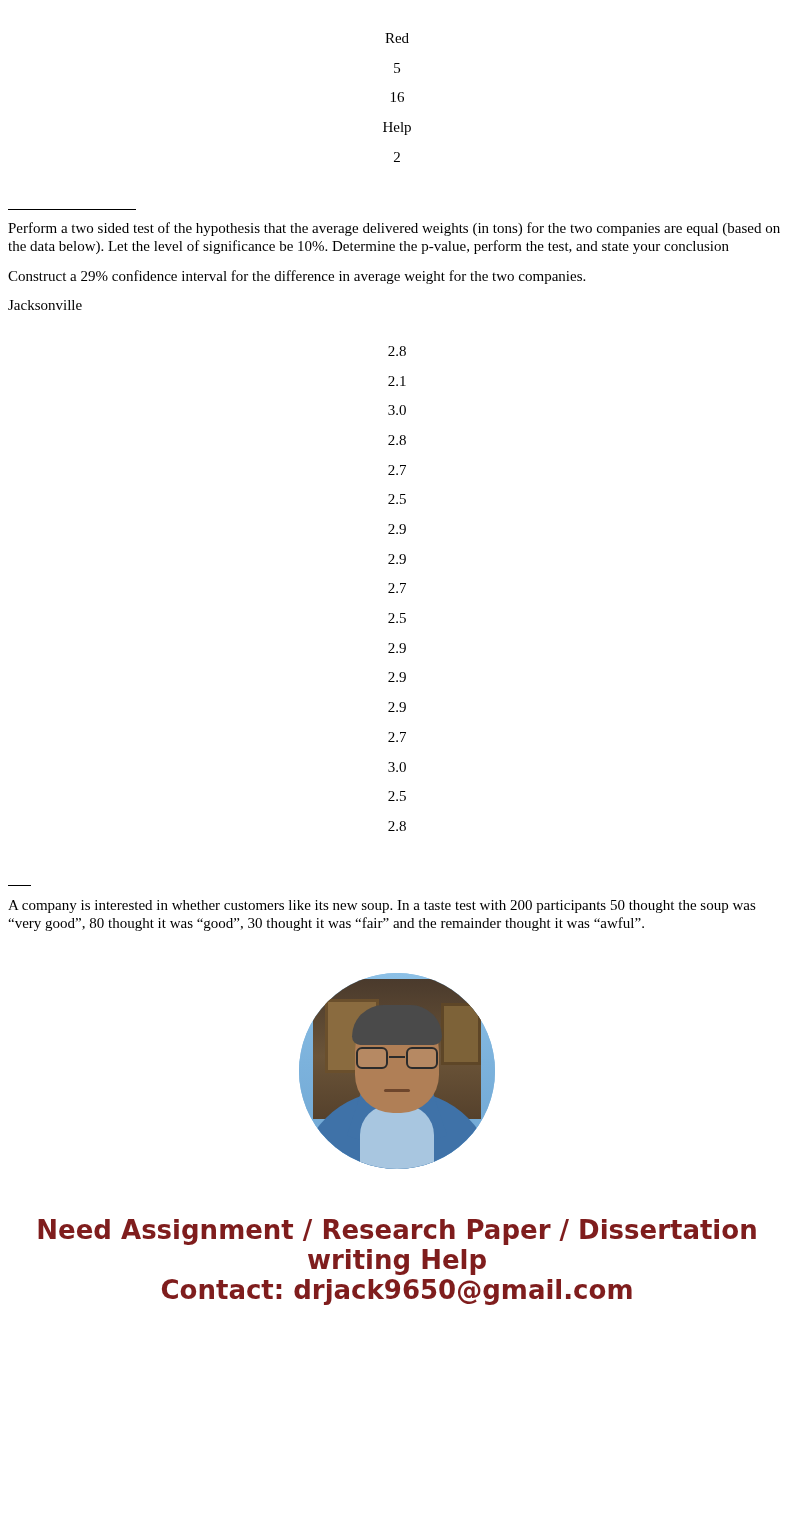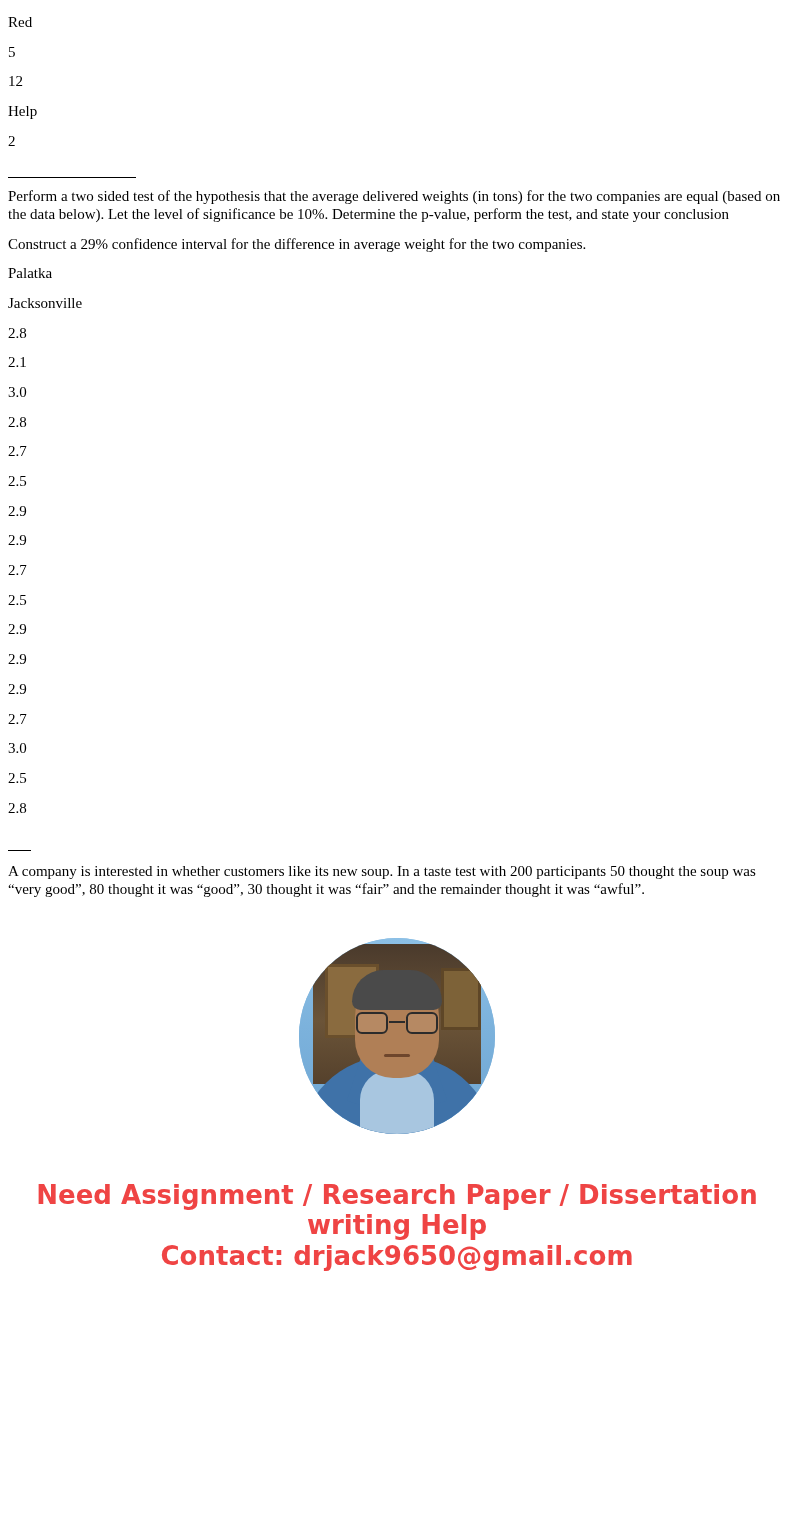--- a/index.html
+++ b/index.html
@@ -45,22 +45,23 @@
     width: 23px;
     height: 8px;
     vertical-align: middle;
   }
   .para {
     padding: 6px 0 6px 0;
     margin: 0;
     max-width: 780px;
   }
   .data-list {
-    margin: 0;
+    margin: 16px;
     padding: 0;
+    text-align: center;
   }
   .avatar-wrap {
     display: flex;
     justify-content: center;
     align-items: center;
     padding-top: 34px;
     padding-bottom: 6px;
   }
   .avatar {
     width: 196px;
@@ -209,47 +210,46 @@
     background: #6e462c;
     border-radius: 2px;
   }
   .promo {
     padding-top: 40px;
     text-align: center;
     font-family: "DejaVu Sans", "Liberation Sans", sans-serif;
     font-weight: bold;
     font-size: 26px;
     line-height: 1.16;
-    color: #ef4444;
+    color: #7f1d1d;
   }
   .promo .line2 {
     display: block;
   }
 </style>
 </head>
 <body>
 
 <div class="page">
 
   <div class="data-list">
     <div class="short-item">Red</div>
     <div class="short-item">5</div>
-    <div class="short-item">12</div>
+    <div class="short-item">16</div>
     <div class="short-item">Help</div>
     <div class="short-item">2</div>
   </div>
 
   <div class="rule-long"><span></span></div>
 
 
   <p class="para">Perform a two sided test of the hypothesis that the average delivered weights (in tons) for the two companies are equal (based on the data below). Let the level of significance be 10%. Determine the p-value, perform the test, and state your conclusion</p>
 
   <p class="para">Construct a 29% confidence interval for the difference in average weight for the two companies.</p>
 
-  <div class="short-item">Palatka</div>
   <div class="short-item">Jacksonville</div>
 
   <div class="data-list">
     <div class="short-item">2.8</div>
     <div class="short-item">2.1</div>
     <div class="short-item">3.0</div>
     <div class="short-item">2.8</div>
     <div class="short-item">2.7</div>
     <div class="short-item">2.5</div>
     <div class="short-item">2.9</div>

